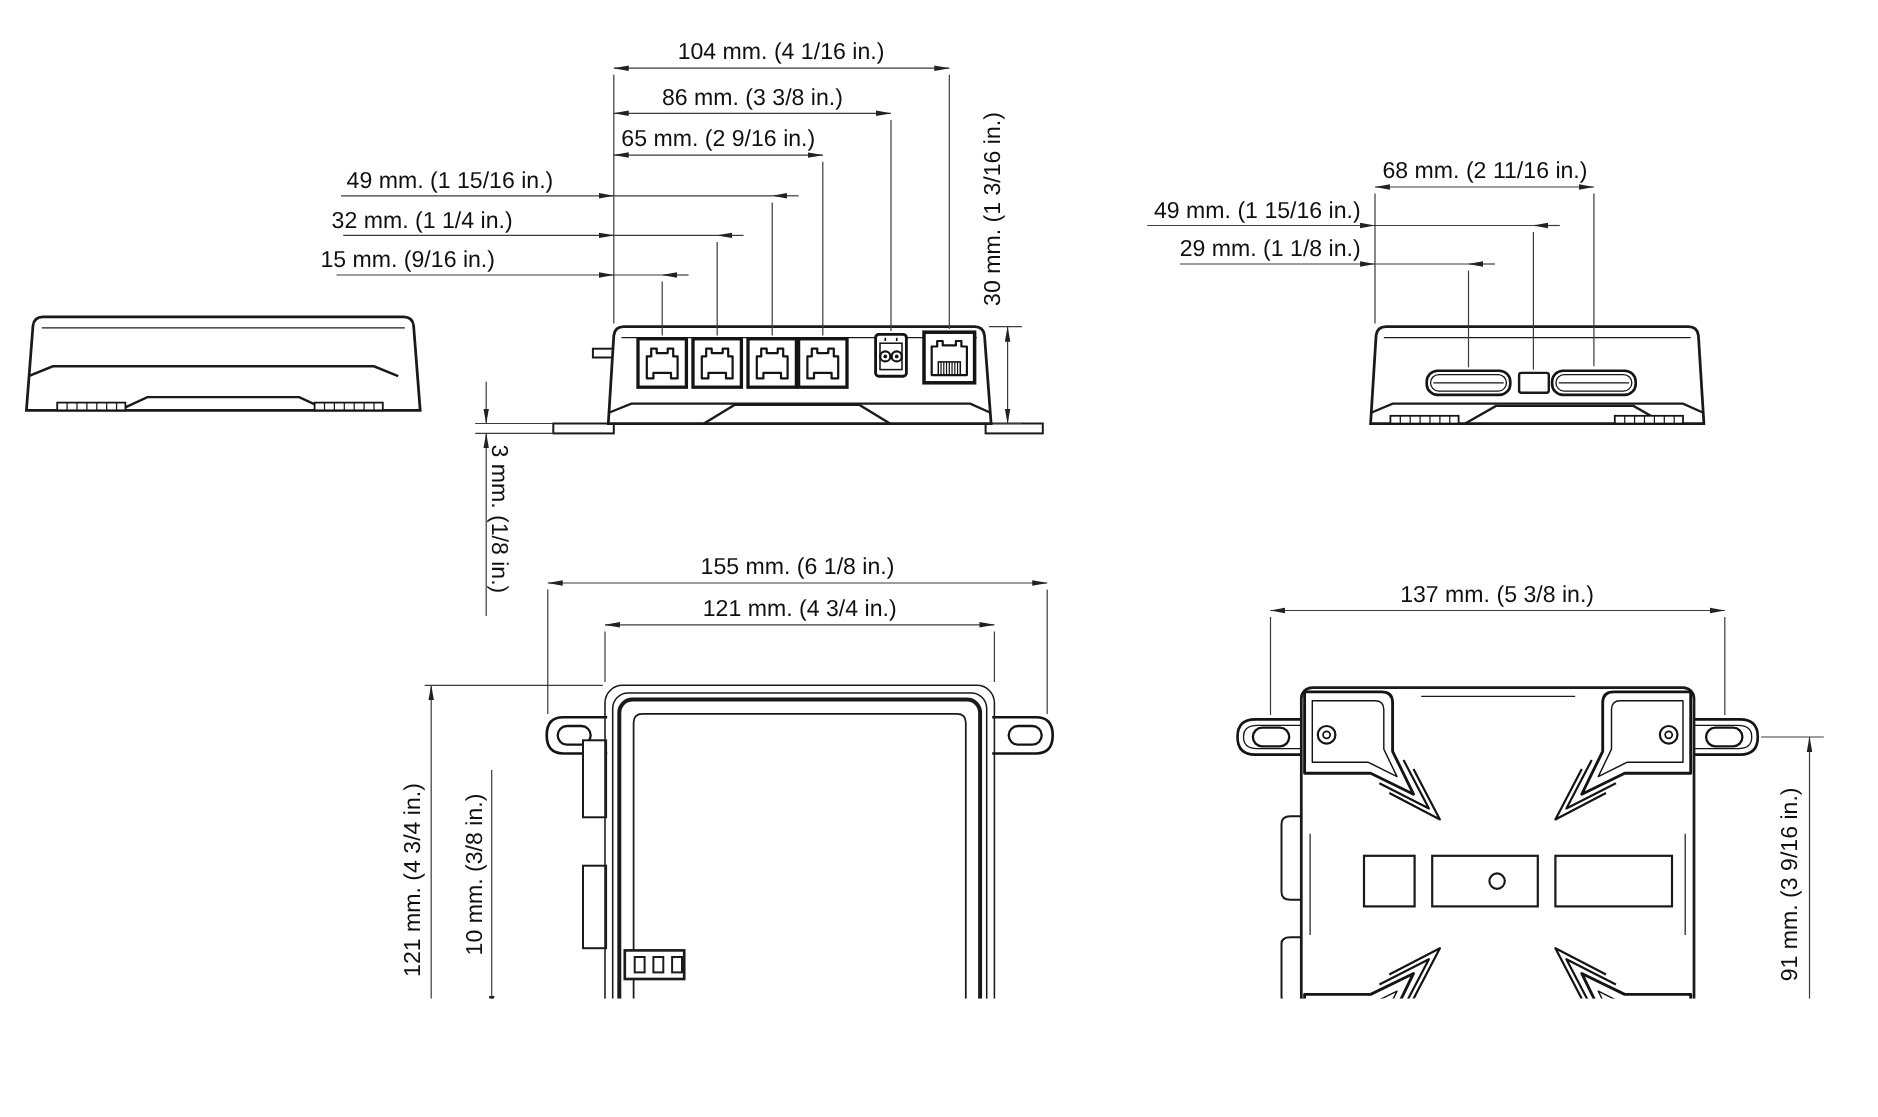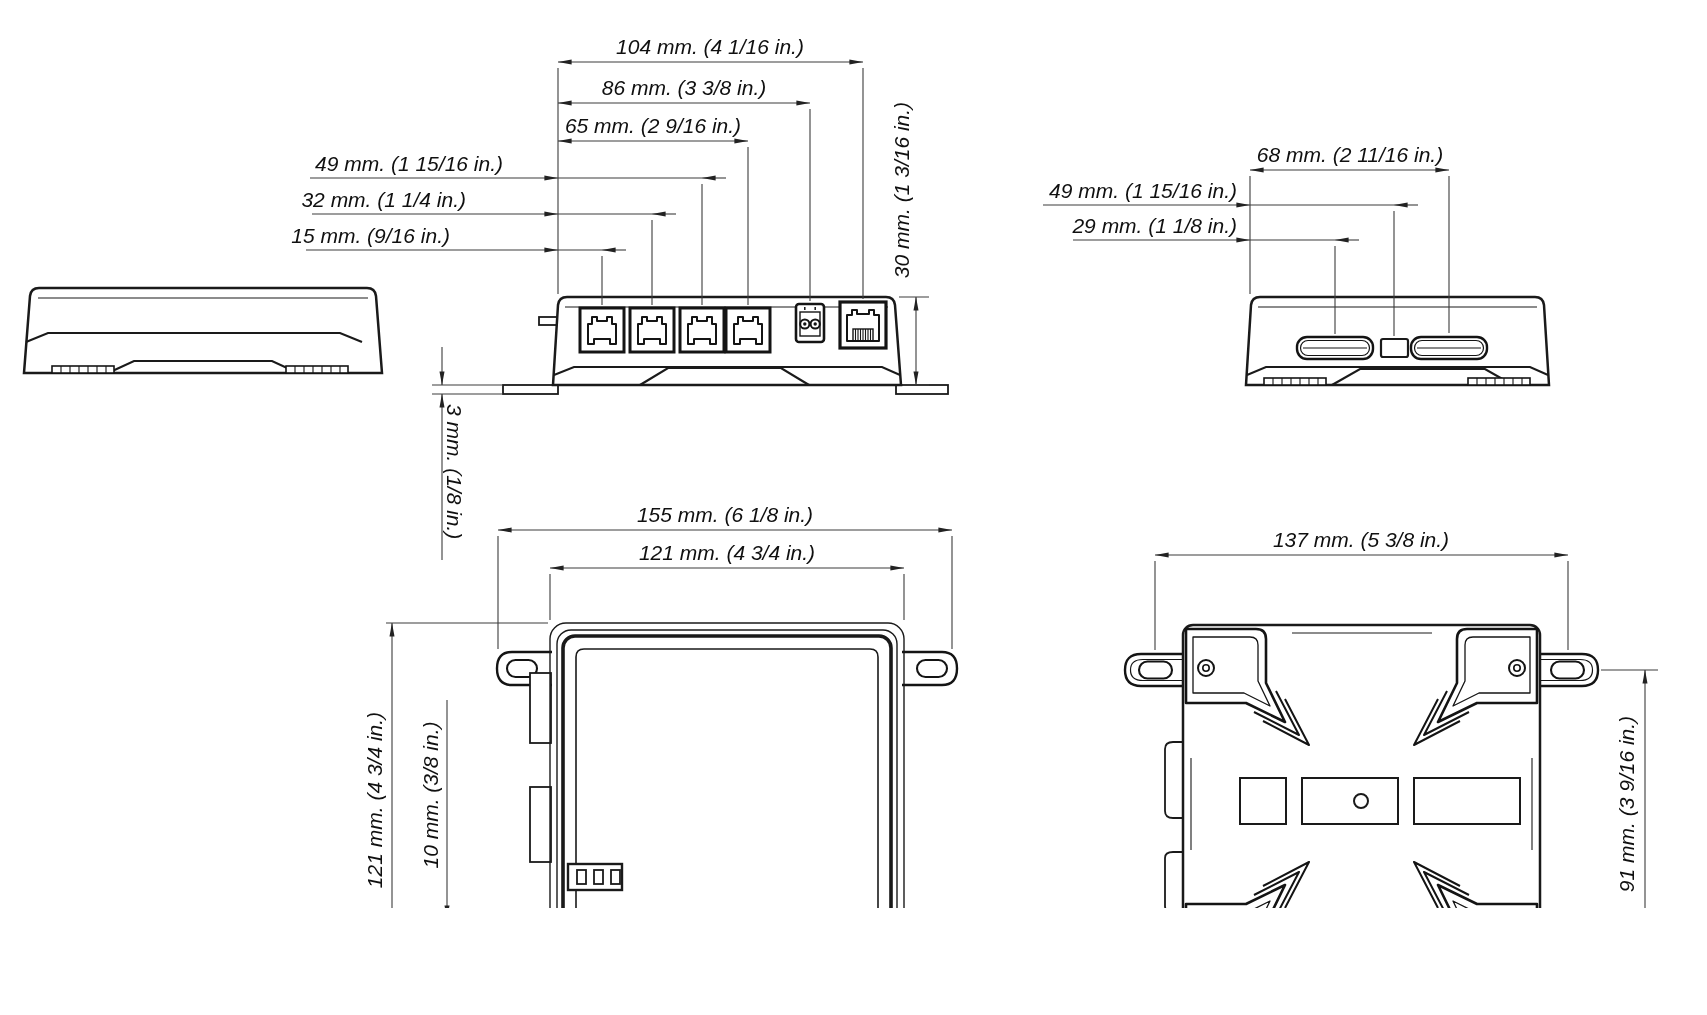--- a/index.html
+++ b/index.html
@@ -1,16 +1,16 @@
 <!DOCTYPE html>
 <html><head>
 <meta charset="utf-8">
 <style>
   html,body{margin:0;padding:0;background:#ffffff;}
-  .page{position:relative;width:1707px;height:908px;background:#fff;overflow:hidden;font-style:italic;}
+  .page{position:relative;width:1707px;height:908px;background:#fff;overflow:hidden;}
   svg{display:block;}
   text{font-family:"Liberation Sans", sans-serif;font-size:21px;fill:#101010;}
 </style>
 </head>
 <body>
 
 <div class="page">
 <svg width="1707" height="1015" viewBox="0 0 1707 1015">
   <defs>
     <marker id="arr" viewBox="0 0 14 6" refX="13.6" refY="3" markerWidth="14" markerHeight="6" markerUnits="userSpaceOnUse" orient="auto-start-reverse">

